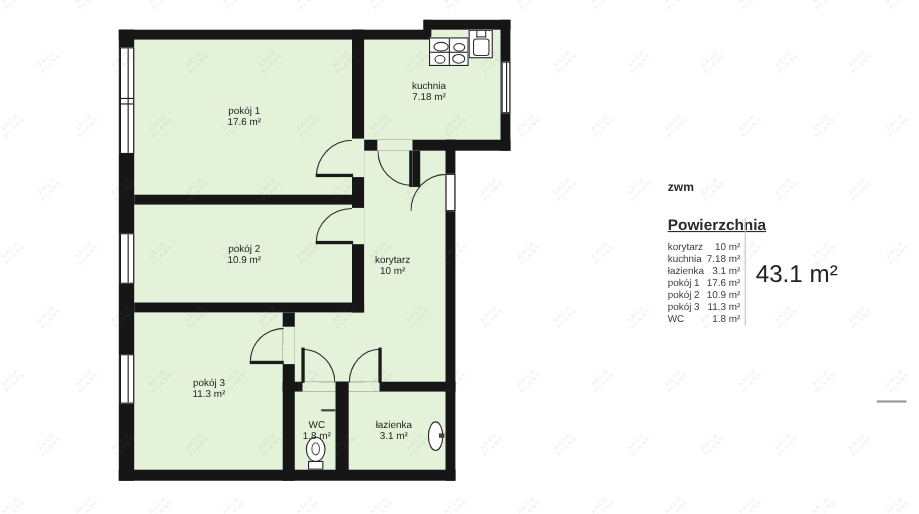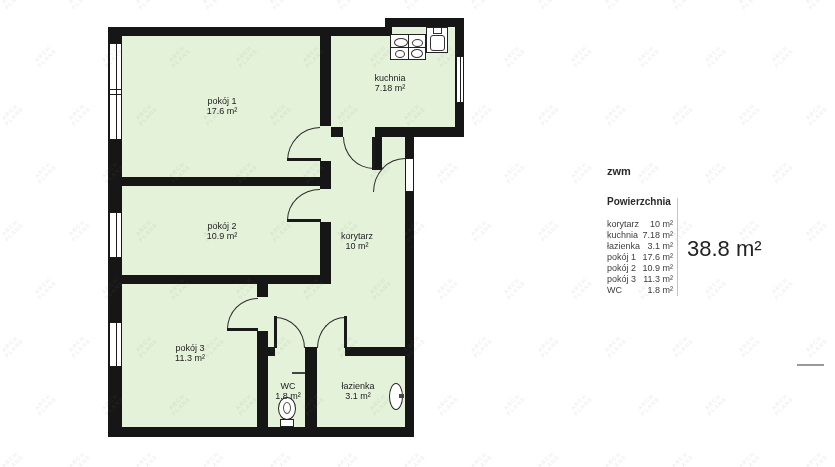--- a/index.html
+++ b/index.html
@@ -23,21 +23,21 @@
   .arc.tl{border-top:1px solid #2a2a2a;border-left:1px solid #2a2a2a;border-top-left-radius:100% 100%;}
   .arc.tr{border-top:1px solid #2a2a2a;border-right:1px solid #2a2a2a;border-top-right-radius:100% 100%;}
   .arc.bl{border-bottom:1px solid #2a2a2a;border-left:1px solid #2a2a2a;border-bottom-left-radius:100% 100%;}
   .door-rect{position:absolute;background:#fff;border:1px solid #1a1a1a;box-sizing:border-box;z-index:3;}
   .icon{position:absolute;z-index:4;}
   .fixture{position:absolute;background:#fff;border:1px solid #222;box-sizing:border-box;z-index:4;}
   .room-label{position:absolute;width:100px;text-align:center;font-size:9px;line-height:10px;
               color:#222;z-index:5;}
   
   .legend-title{position:absolute;left:607px;top:165px;font-size:11px;font-weight:bold;color:#2b2b2b;z-index:9;}
-  .legend-section{position:absolute;left:607px;top:196px;font-size:10px;font-weight:bold;color:#2b2b2b;z-index:9;}
+  .legend-section{position:absolute;left:607px;top:196px;font-size:14px;font-weight:bold;color:#2b2b2b;z-index:9;text-decoration:underline;}
   .legend-rows{position:absolute;left:607px;top:219px;width:66px;z-index:9;}
   .legend-row{display:flex;justify-content:space-between;font-size:9px;line-height:11px;color:#3d3d3d;}
   .legend-divider{position:absolute;left:677px;top:198px;width:1px;height:98px;background:#c4c4c4;z-index:9;}
   .legend-total{position:absolute;left:687px;top:236px;font-size:22px;color:#222;z-index:9;}
   .dash{position:absolute;z-index:5;}
 </style>
 </head>
 <body>
 
 <div class="stage">
@@ -644,15 +644,15 @@
       <div class="legend-row">
         <span>pokój 3</span>
         <span>11.3 m²</span>
       </div>
       <div class="legend-row">
         <span>WC</span>
         <span>1.8 m²</span>
       </div>
     </div>
   <div class="legend-divider"></div>
-  <div class="legend-total">38.8 m²</div>
+  <div class="legend-total">43.1 m²</div>
 
 </div>
 
 </body></html>

